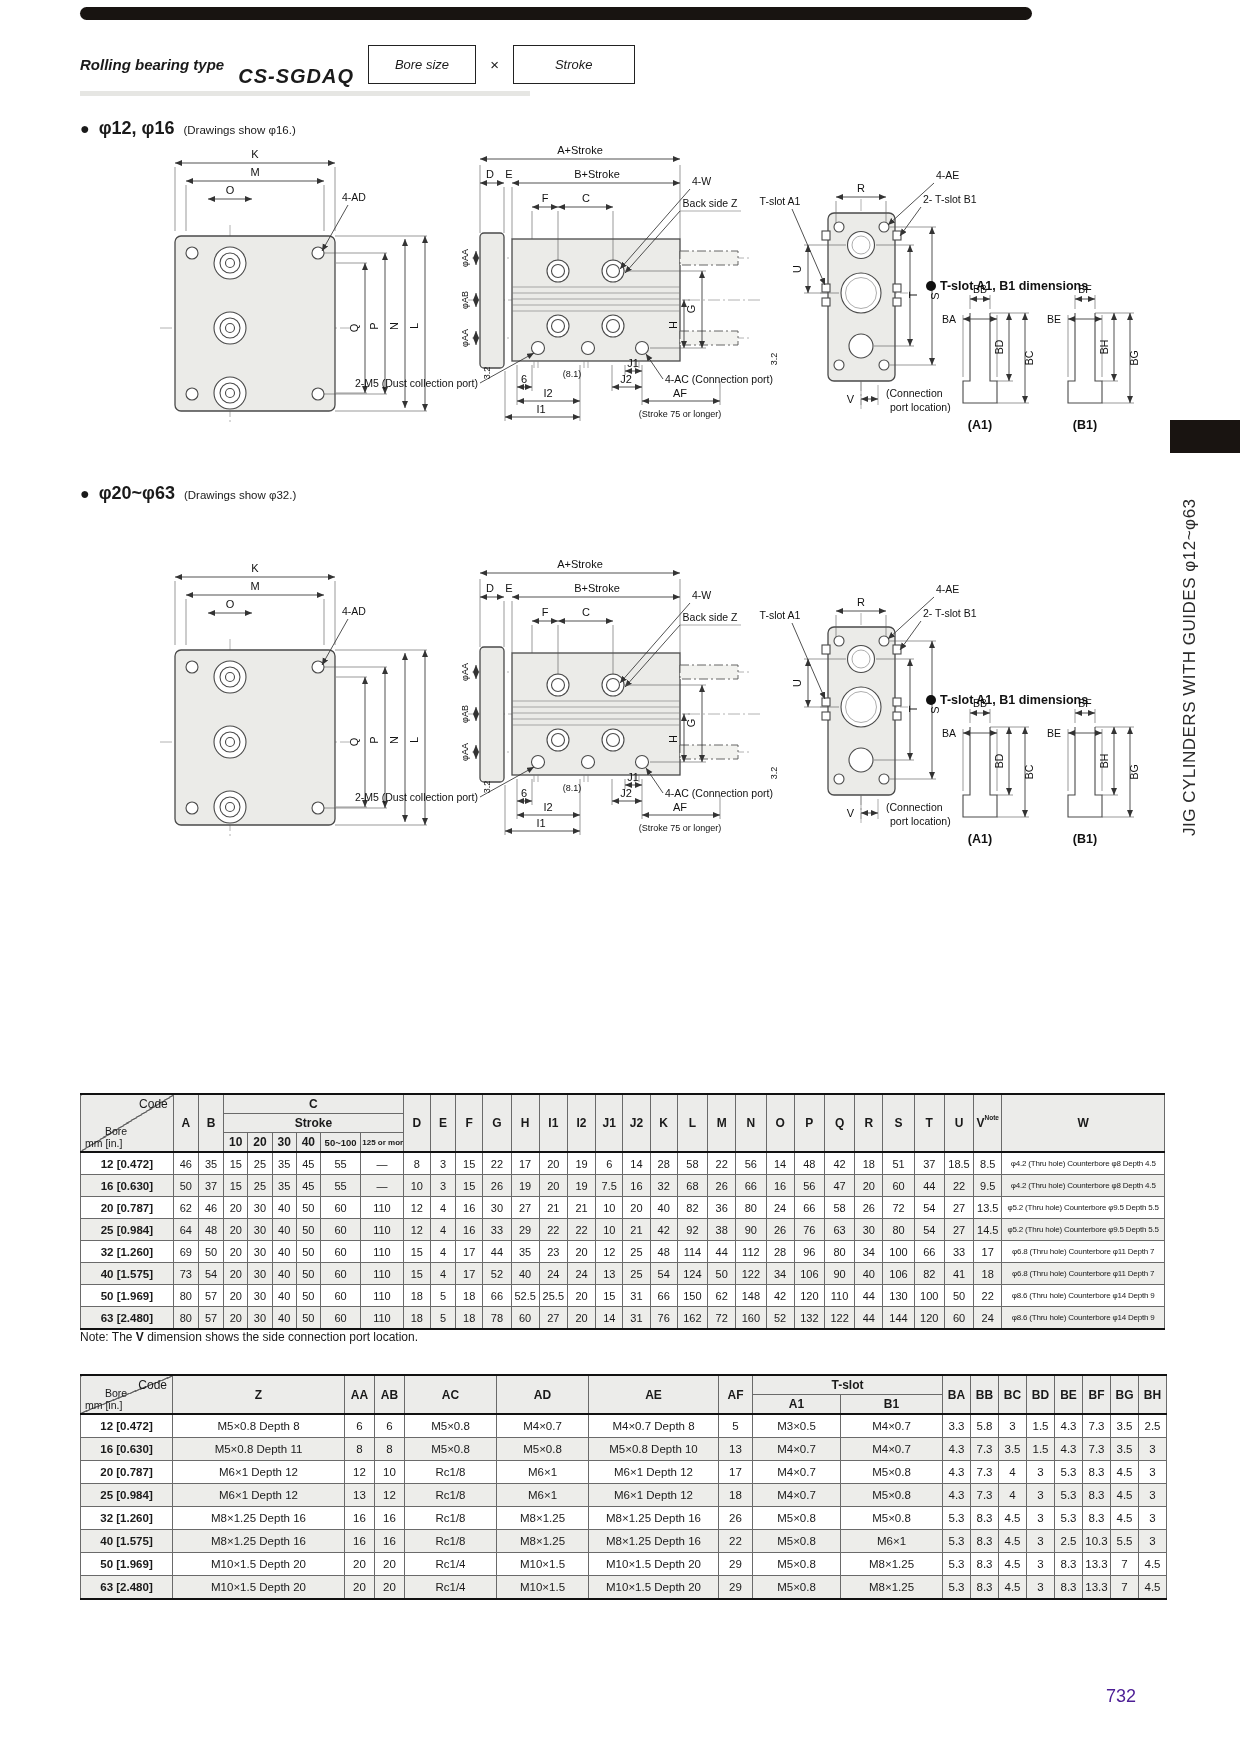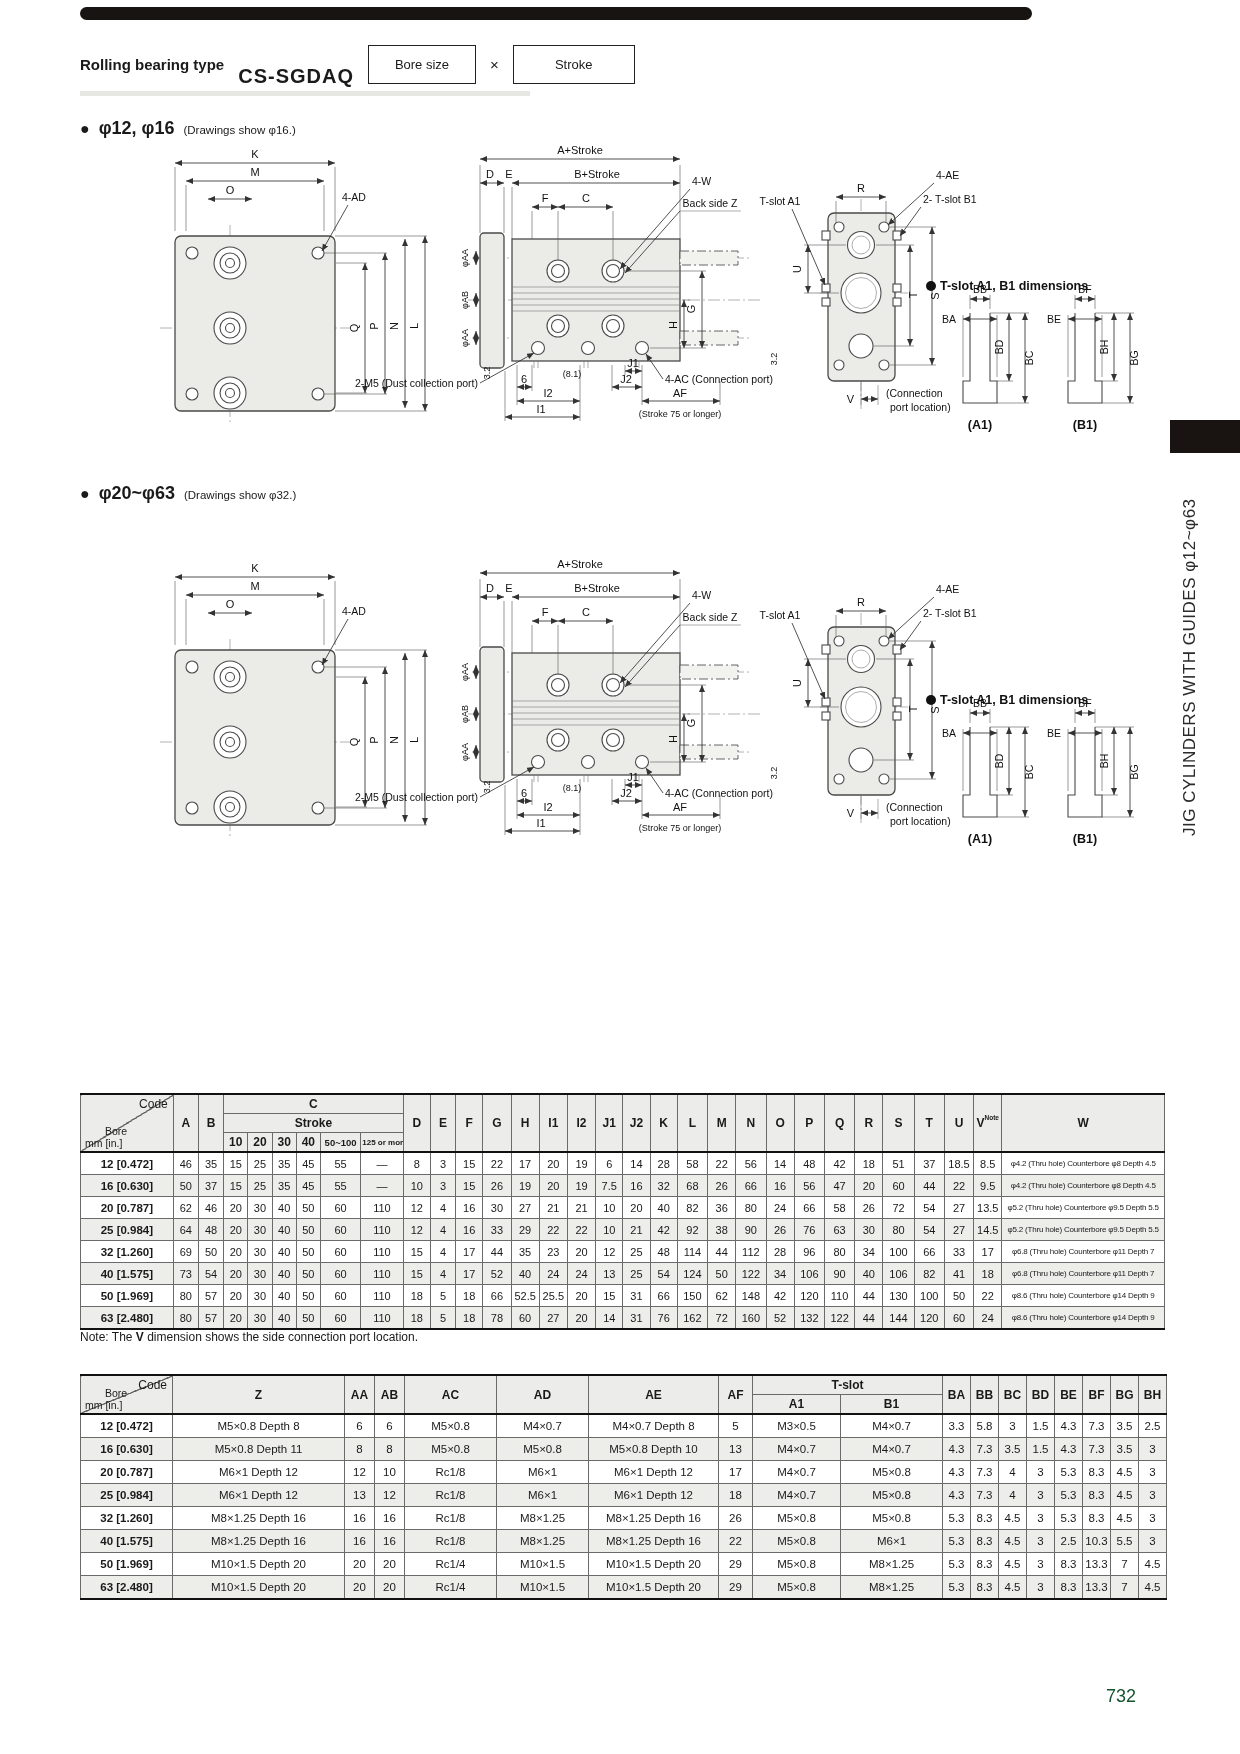--- a/index.html
+++ b/index.html
@@ -5,21 +5,21 @@
   html,body{margin:0;padding:0;background:#fff;}
   .page{position:relative;width:1240px;height:1754px;background:#fff;overflow:hidden;
         font-family:"Liberation Sans",sans-serif;color:#1a1a1a;}
   .content{position:absolute;left:80px;top:0;width:1085px;}
 
   .title-row{margin-top:56px;display:flex;align-items:baseline;gap:8px;}
   .title{font-size:21px;font-weight:bold;letter-spacing:.2px;}
   .title-unit{font-size:12px;font-weight:bold;}
   .rule{margin-top:7px;height:13px;width:952px;background:#181411;border-radius:7px;}
 
-  .model-row{margin-top:21px;display:flex;align-items:center;gap:14px;}
+  .model-row{margin-top:21px;display:flex;align-items:center;gap:14px;font-style:italic;}
   .model-type{font-size:15px;font-weight:bold;}
   .model-code{font-size:20px;font-weight:bold;letter-spacing:1px;margin-top:24px;}
   .spec-box{border:1.6px solid #222;font-size:13px;display:flex;align-items:center;justify-content:center;height:39px;box-sizing:border-box;}
   .spec-box.bore{width:108px;}.spec-box.stroke{width:122px;}
   .mult{font-size:15px;}
   .model-shadow{height:5px;width:450px;background:#e6e6e3;margin-top:3px;}
 
   .sec-title{margin-top:22px;display:flex;align-items:baseline;gap:9px;}
   .sec-title.sec2{margin-top:40px;}
   .bullet{font-size:16px;}
@@ -70,21 +70,21 @@
   .corner .c-code{top:3px;right:5px;font-size:12px;}
   .corner .c-bore{bottom:15px;left:4px;padding-left:20px;}
   .corner .c-unit{bottom:3px;left:4px;}
 
   .note{font-size:12px;}
   .note b{font-weight:bold;}
 
   .side-tab{position:absolute;top:420px;right:0;width:70px;height:33px;background:#191411;}
   .side-text{position:absolute;top:456px;right:40px;height:380px;writing-mode:vertical-rl;
              transform:rotate(180deg);font-size:17px;color:#2a2a2a;letter-spacing:.5px;white-space:nowrap;}
-  .page-num{position:absolute;top:1686px;right:104px;font-size:18px;color:#14532d;}
+  .page-num{position:absolute;top:1686px;right:104px;font-size:18px;color:#4c1d95;}
 </style>
 </head>
 <body>
 
 <svg class="defs-svg">
   <defs>
     <marker id="mA" markerWidth="8" markerHeight="8" refX="7" refY="3" orient="auto" markerUnits="userSpaceOnUse">
       <path d="M0,0 L7,3 L0,6 Z" fill="#333"></path>
     </marker>
     <marker id="mB" markerWidth="8" markerHeight="8" refX="0" refY="3" orient="auto" markerUnits="userSpaceOnUse">

